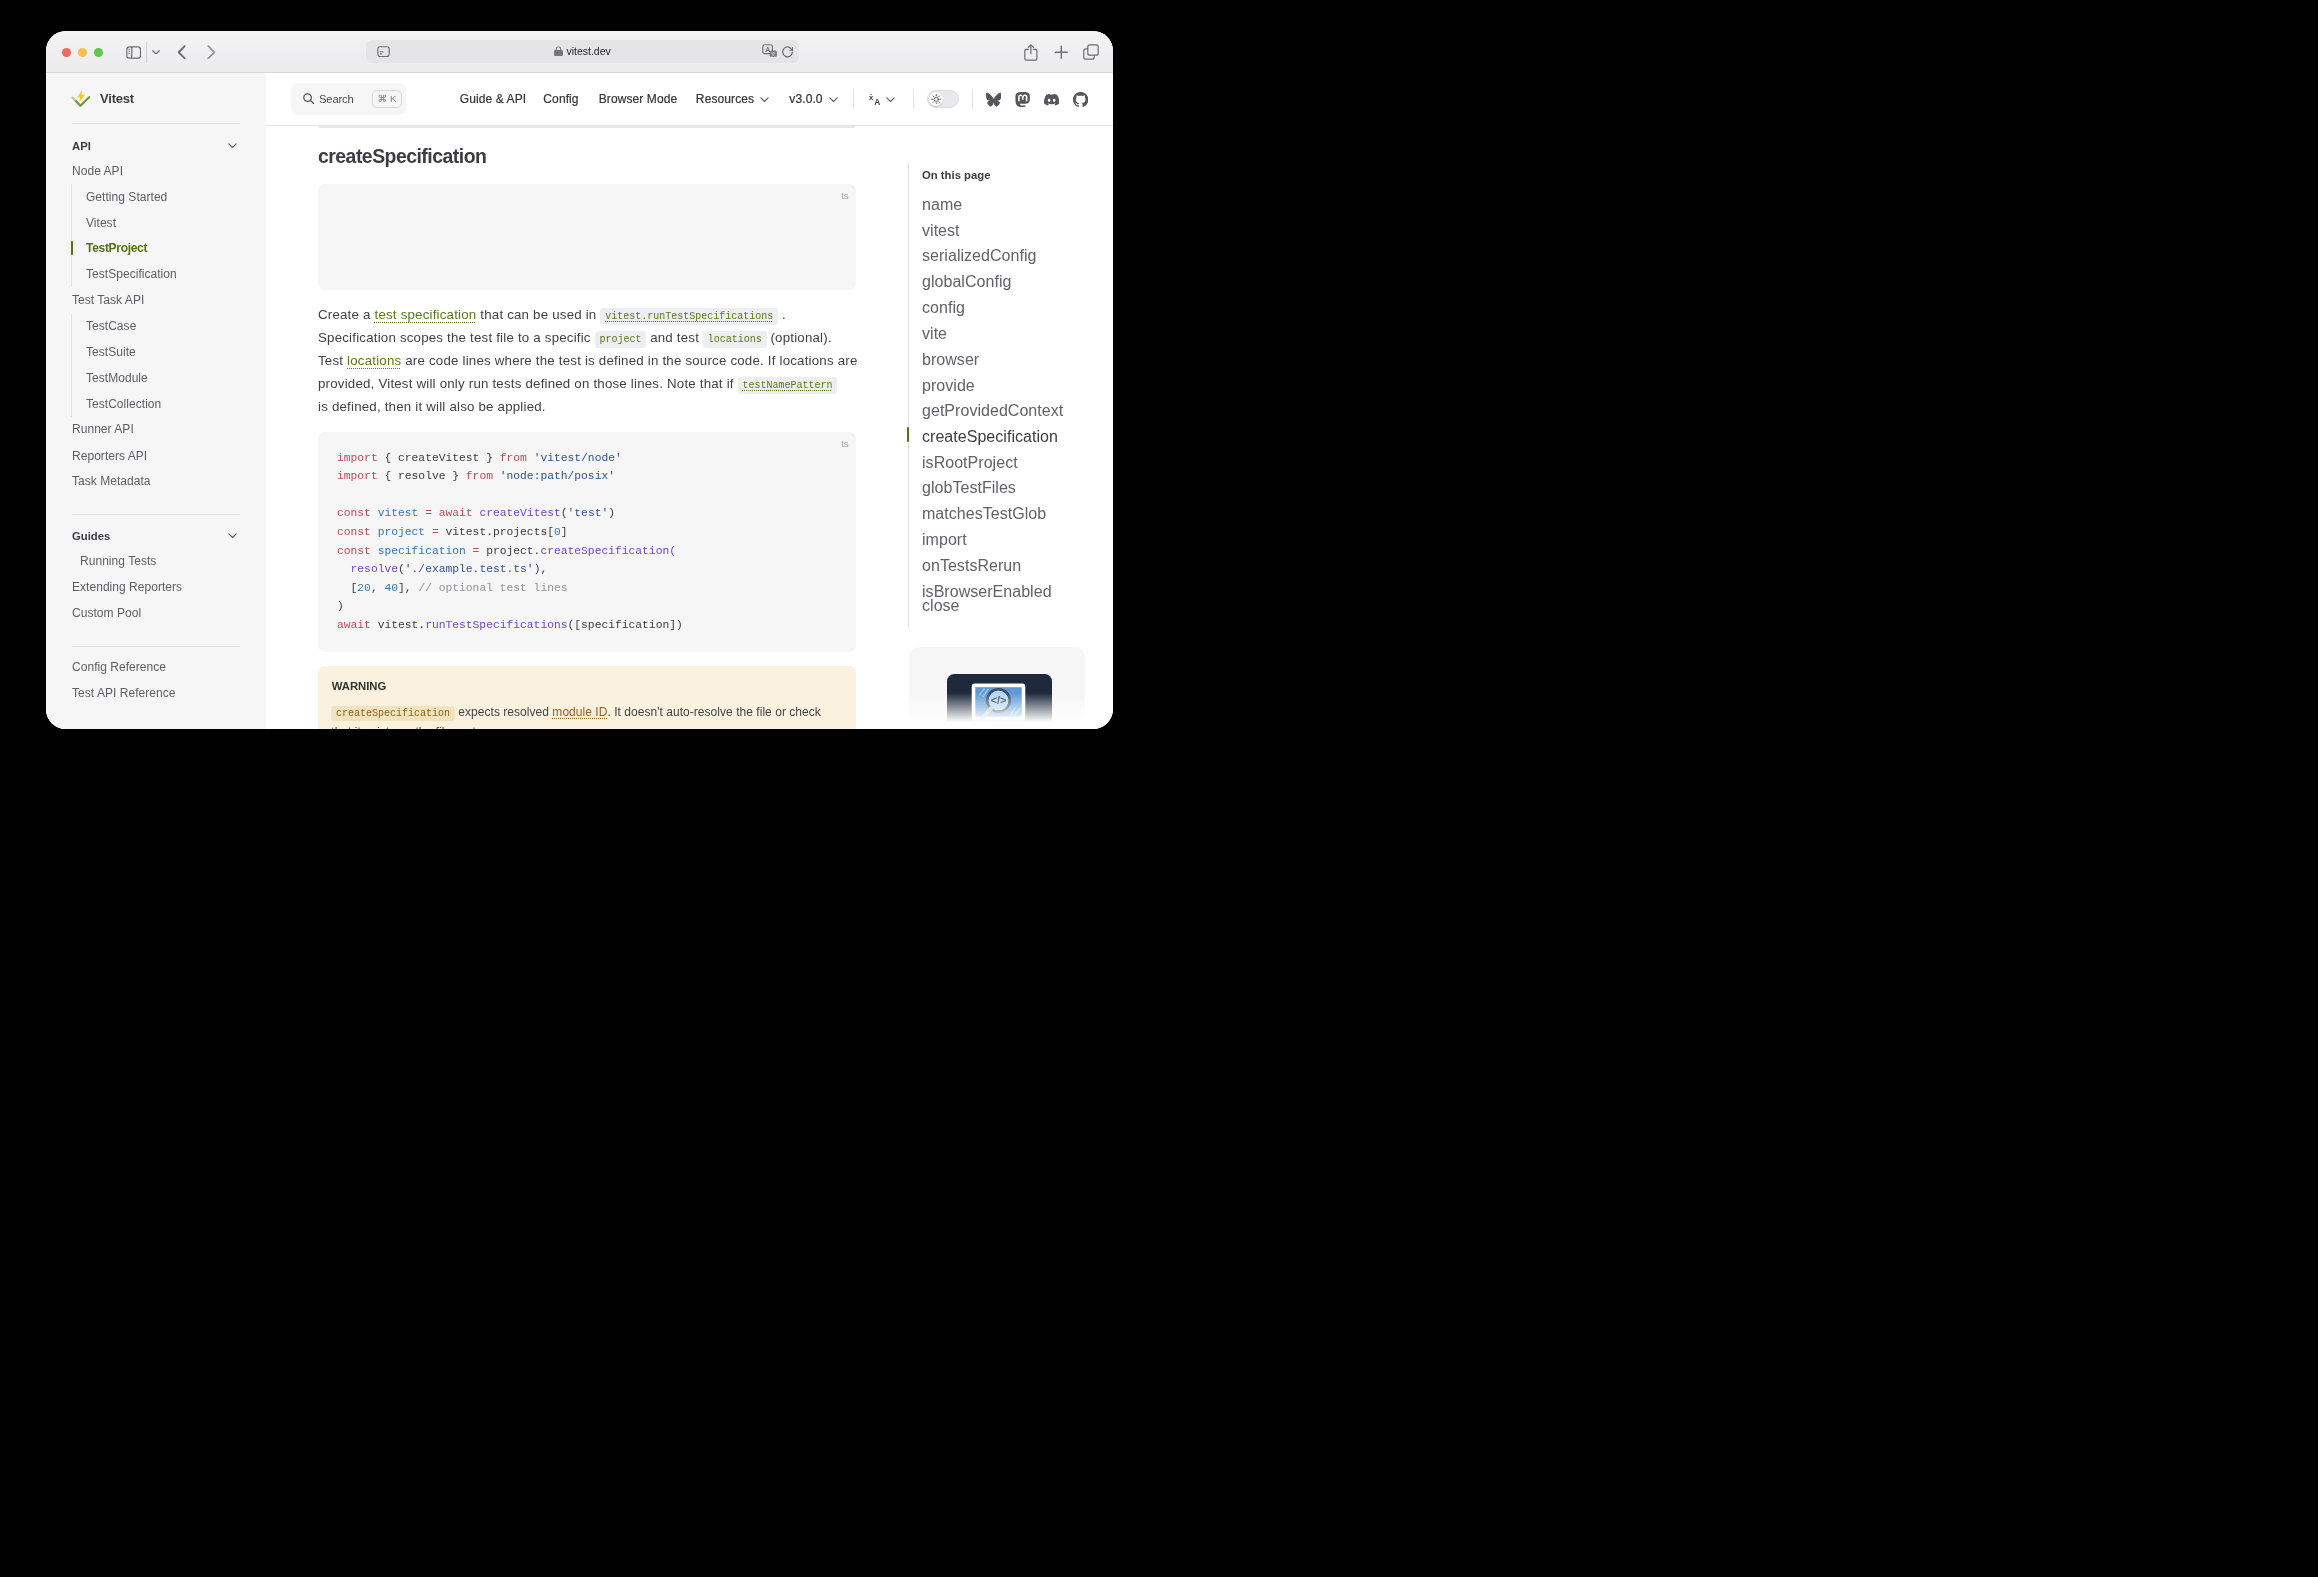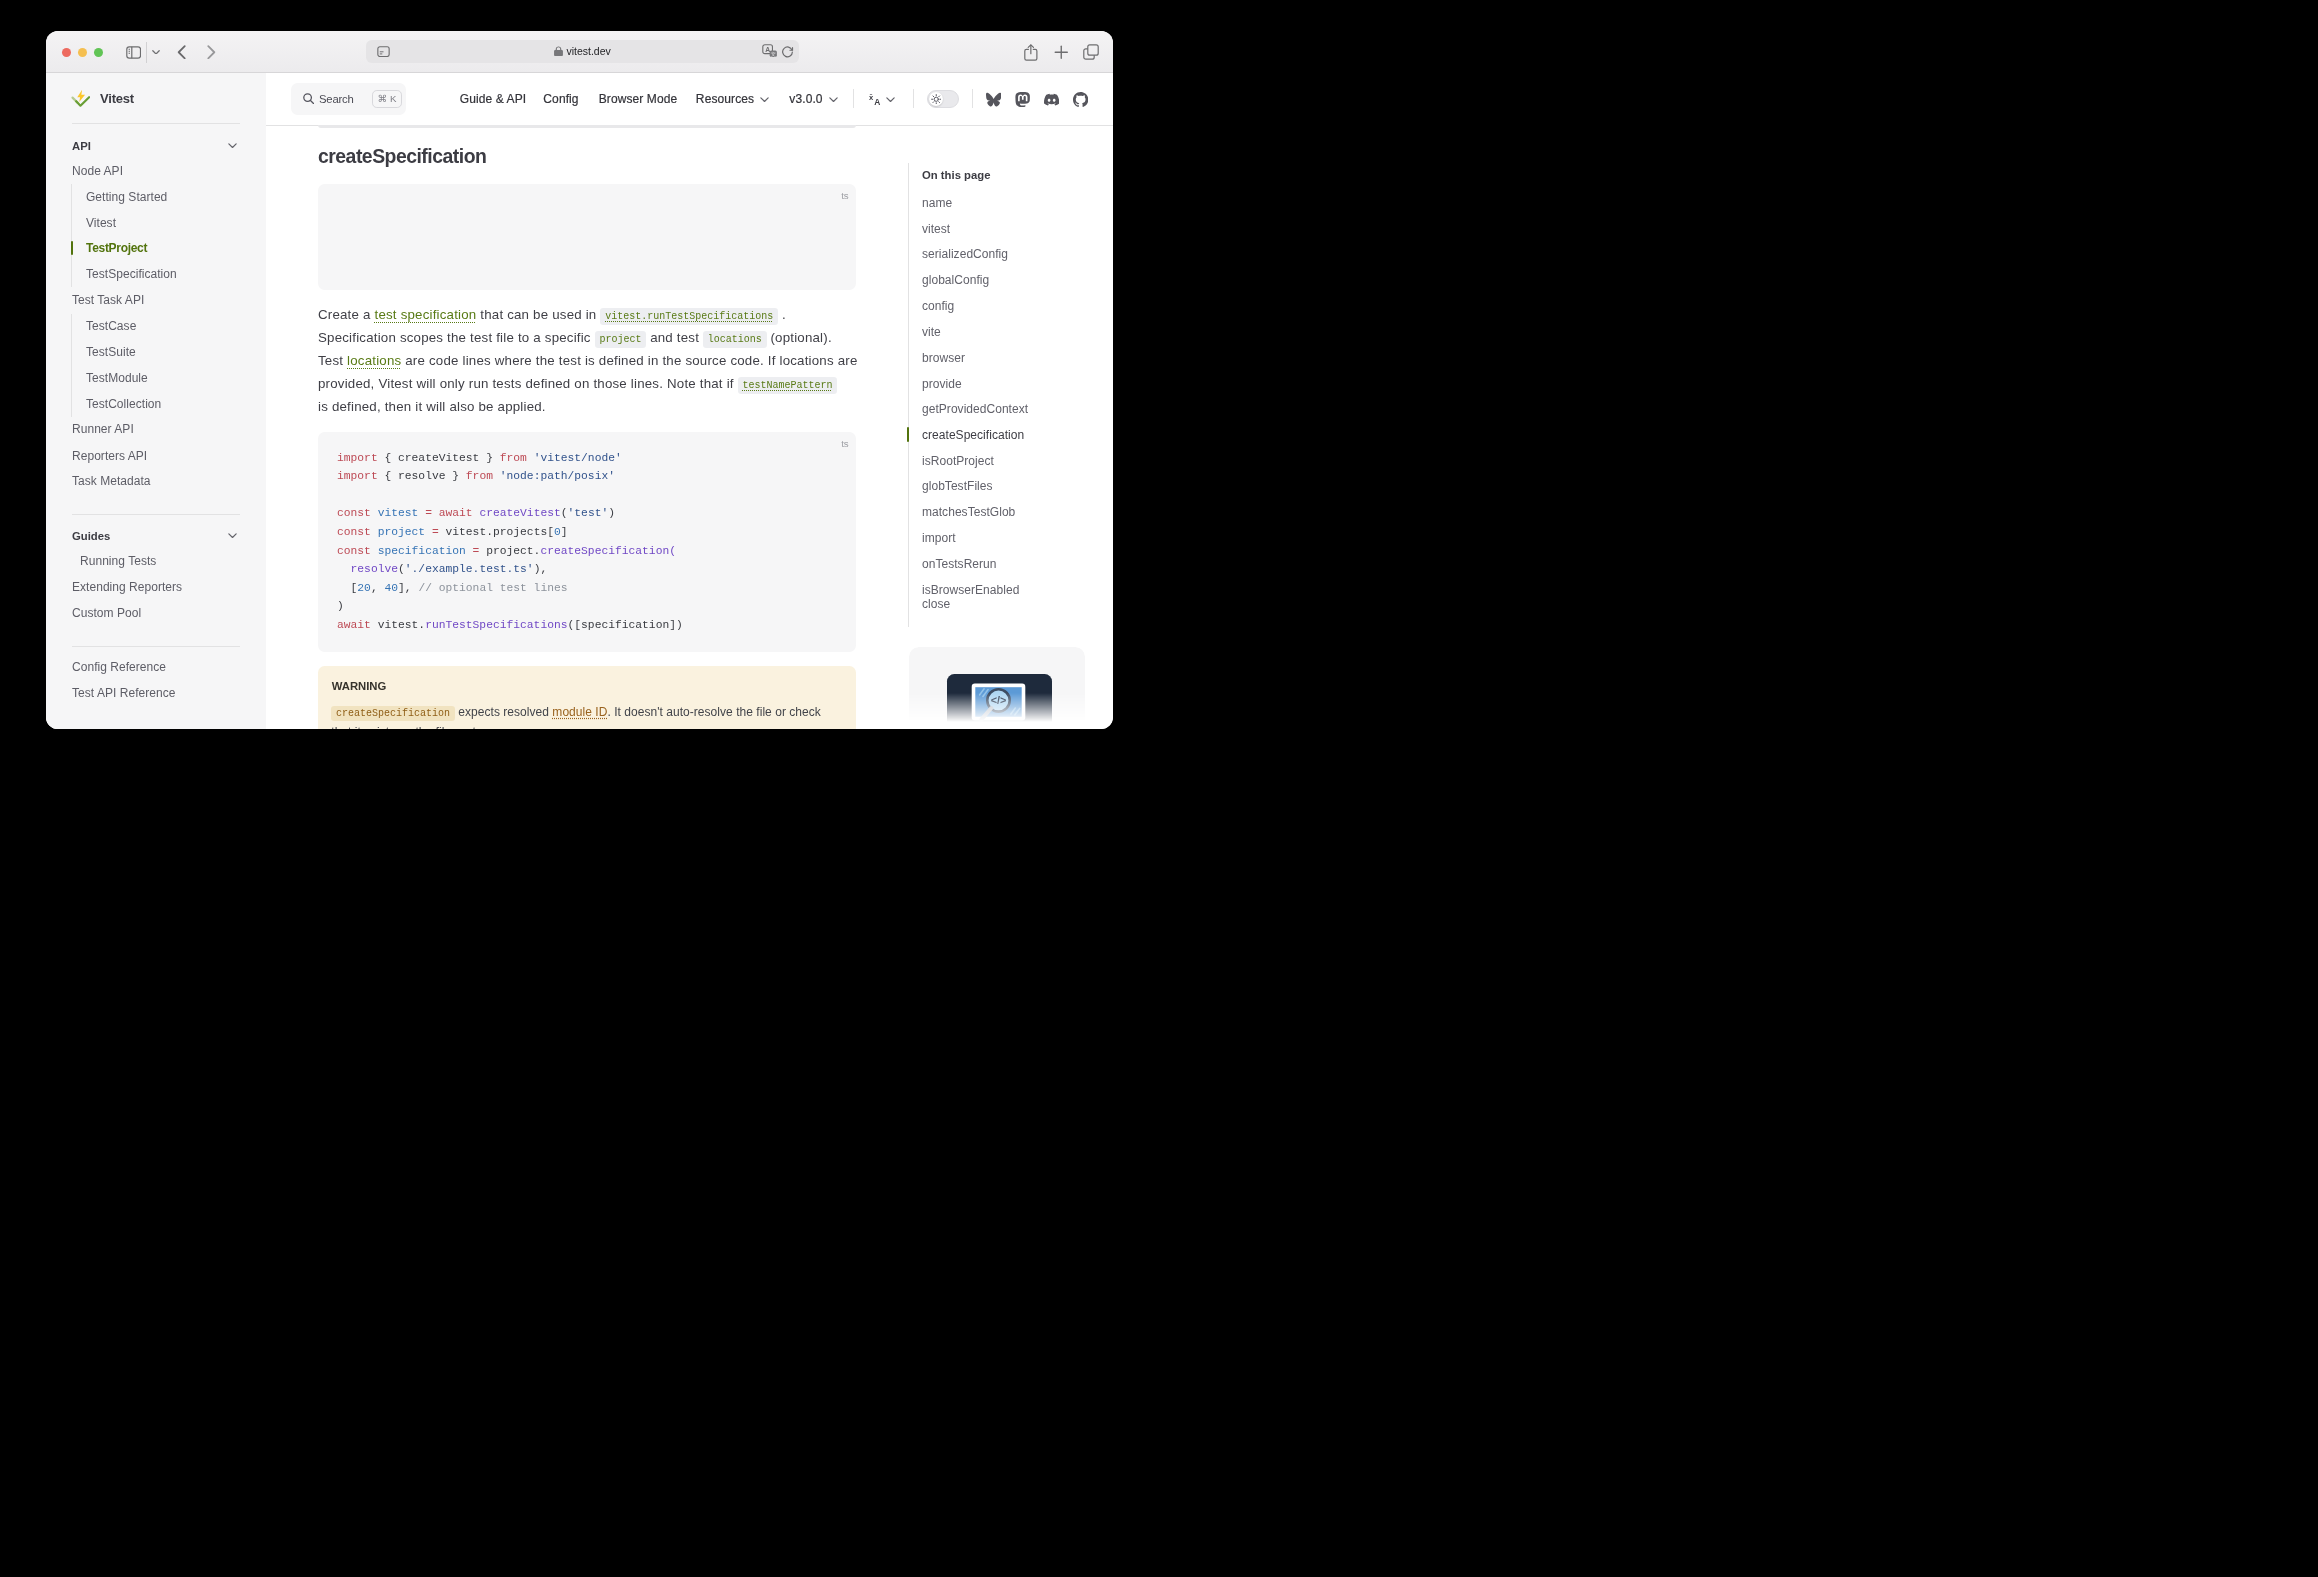--- a/index.html
+++ b/index.html
@@ -1,18 +1,18 @@
 <!DOCTYPE html>
 <html style="font-size:13px"><head>
 <meta charset="utf-8">
 <style>
 * { margin:0; padding:0; box-sizing:border-box; }
 html,body { width:1159px; height:789px; background:#000; overflow:hidden; }
 body { font-family:"Liberation Sans", sans-serif; }
-.win { position:absolute; left:46px; top:31px; width:1067px; height:698px; border-radius:12px; overflow:hidden; background:#fff; }
+.win { position:absolute; left:46px; top:31px; width:1067px; height:698px; border-radius:20px; overflow:hidden; background:#fff; }
 .abs { position:absolute; }
 
 .tbar { position:absolute; left:0; top:0; width:1067px; height:42px; background:linear-gradient(#f4f3f4,#ecebed); border-bottom:0.8px solid #d7d6d8; }
 .tl { position:absolute; top:16.6px; width:9px; height:9px; border-radius:50%; }
 .addr { position:absolute; left:320px; top:9px; width:433px; height:22.6px; border-radius:5.7px; background:#e5e4e6; }
 .addrtxt { position:absolute; top:0; left:0; right:0; height:22.6px; line-height:22.6px; text-align:center; font-size:10.5px; color:#232326; }
 .ticon { color:#6d6d6f; }
 
 .page { position:absolute; left:0; top:42px; width:1067px; height:656px; background:#fff; }
 .sb { position:absolute; left:0; top:0; width:220px; height:656px; background:#f6f6f7; }
@@ -35,21 +35,21 @@
 .kw { color:#bd4a55; } .fn { color:#7048c5; } .pm { color:#cf7a29; } .ty { color:#3674b5; } .st { color:#32538c; } .nm { color:#3674b5; } .cm { color:#8d939c; }
 .pl { position:absolute; left:272px; font-size:13.3px; letter-spacing:0.2px; line-height:22.6px; color:#3f3f46; white-space:nowrap; }
 .pl a { color:#587a14; text-decoration:underline dotted; text-underline-offset:3.2px; text-decoration-thickness:0.8px; }
 .chip { font-family:"Liberation Mono", monospace; font-size:10px; letter-spacing:0; color:#587a14; background:#edeef1; border-radius:3.2px; padding:2.8px 4.8px; }
 .chip a { color:#587a14; }
 .wchip { font-family:"Liberation Mono", monospace; font-size:10px; letter-spacing:0; color:#8f5e16; background:#f1e3c0; border-radius:3.2px; padding:1.6px 4.8px 2.4px; }
 a.chipl { text-decoration:underline dotted; text-underline-offset:2.4px; }
 
 .warn { position:absolute; left:272px; top:593px; width:538px; height:73px; background:#faf2df; border-radius:6.5px;padding-left:19px; }
 
-.ai { position:absolute; left:876px; font-size:12px; letter-spacing:0.04px; color:#61616a; white-space:nowrap; }
+.ai { position:absolute; left:876px; font-size:16px; letter-spacing:0.04px; color:#61616a; white-space:nowrap; }
 
 .adcard { position:absolute; left:863px; top:574px; width:176px; height:123px; border-radius:9.7px; background:#f6f6f7; overflow:hidden; -webkit-mask-image:linear-gradient(to bottom,#000 46px,rgba(0,0,0,0) 75px); mask-image:linear-gradient(to bottom,#000 46px,rgba(0,0,0,0) 75px); }
 </style>
 </head>
 <body>
 <div class="win">
   <div class="tbar">
     <div class="tl" style="left:16px; background:#ed6a5f;"></div>
     <div class="tl" style="left:32px; background:#f5bf50;"></div>
     <div class="tl" style="left:48px; background:#61c455;"></div>

